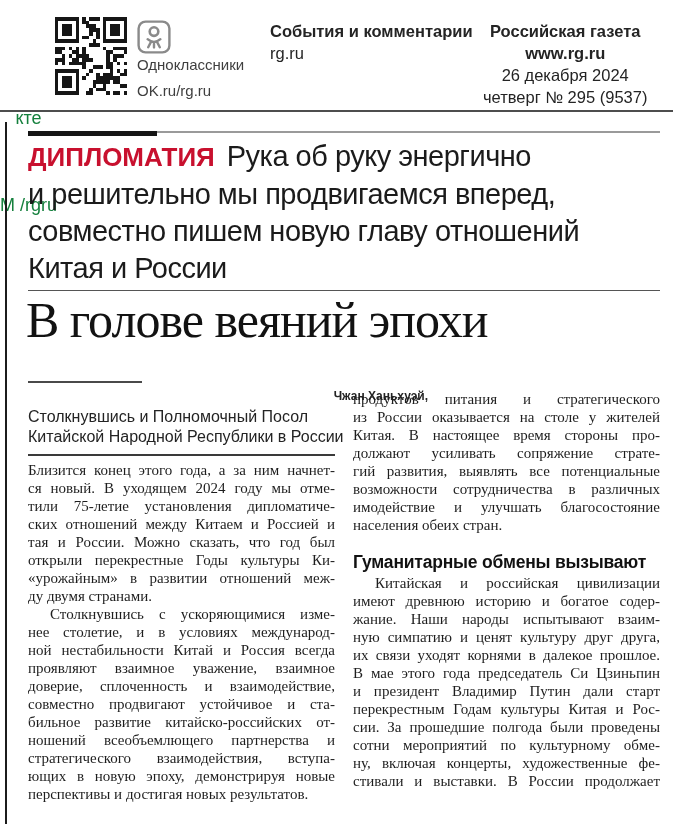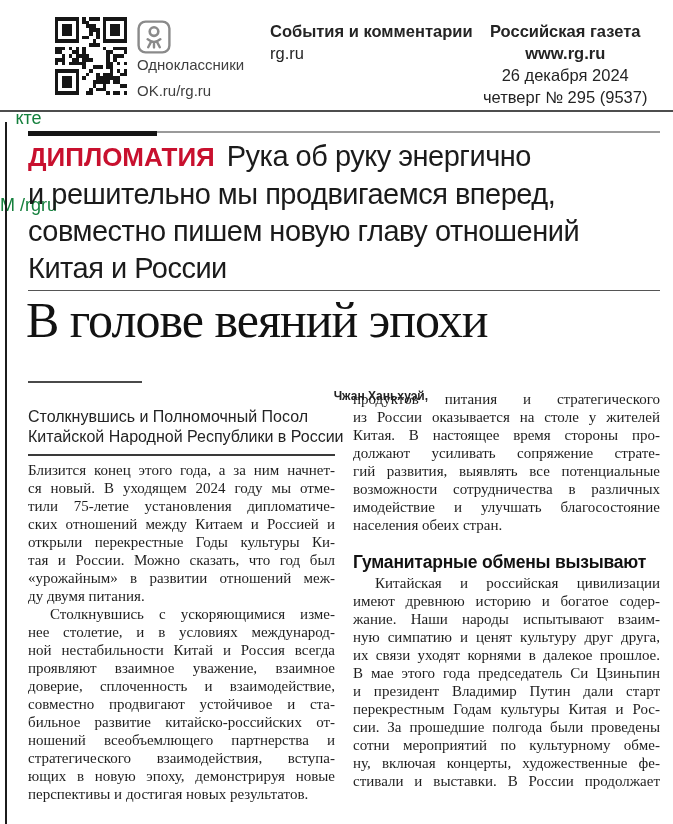--- a/index.html
+++ b/index.html
@@ -224,24 +224,24 @@
     <div>Китайской Народной Республики в России</div>
   </div>
   <div class="body-rule"></div>
 
   <div class="col col-left" id="col-left">
       <div class="para">
         <div class="line">Близится конец этого года, а за ним начнет-</div>
         <div class="line">ся новый. В уходящем 2024 году мы отме-</div>
         <div class="line">тили 75-летие установления дипломатиче-</div>
         <div class="line">ских отношений между Китаем и Россией и</div>
+        <div class="line">тая и России. Можно сказать, что год был</div>
         <div class="line">открыли перекрестные Годы культуры Ки-</div>
-        <div class="line">тая и России. Можно сказать, что год был</div>
         <div class="line">«урожайным» в развитии отношений меж-</div>
-        <div class="line last">ду двумя питания.</div>
+        <div class="line last">ду двумя странами.</div>
       </div>
       <div class="para">
         <div class="line indent">Столкнувшись с ускоряющимися изме-</div>
         <div class="line">нее столетие, и в условиях международ-</div>
         <div class="line">ной нестабильности Китай и Россия всегда</div>
         <div class="line">проявляют взаимное уважение, взаимное</div>
         <div class="line">доверие, сплоченность и взаимодействие,</div>
         <div class="line">совместно продвигают устойчивое и ста-</div>
         <div class="line">бильное развитие китайско-российских от-</div>
         <div class="line">ношений всеобъемлющего партнерства и</div>

